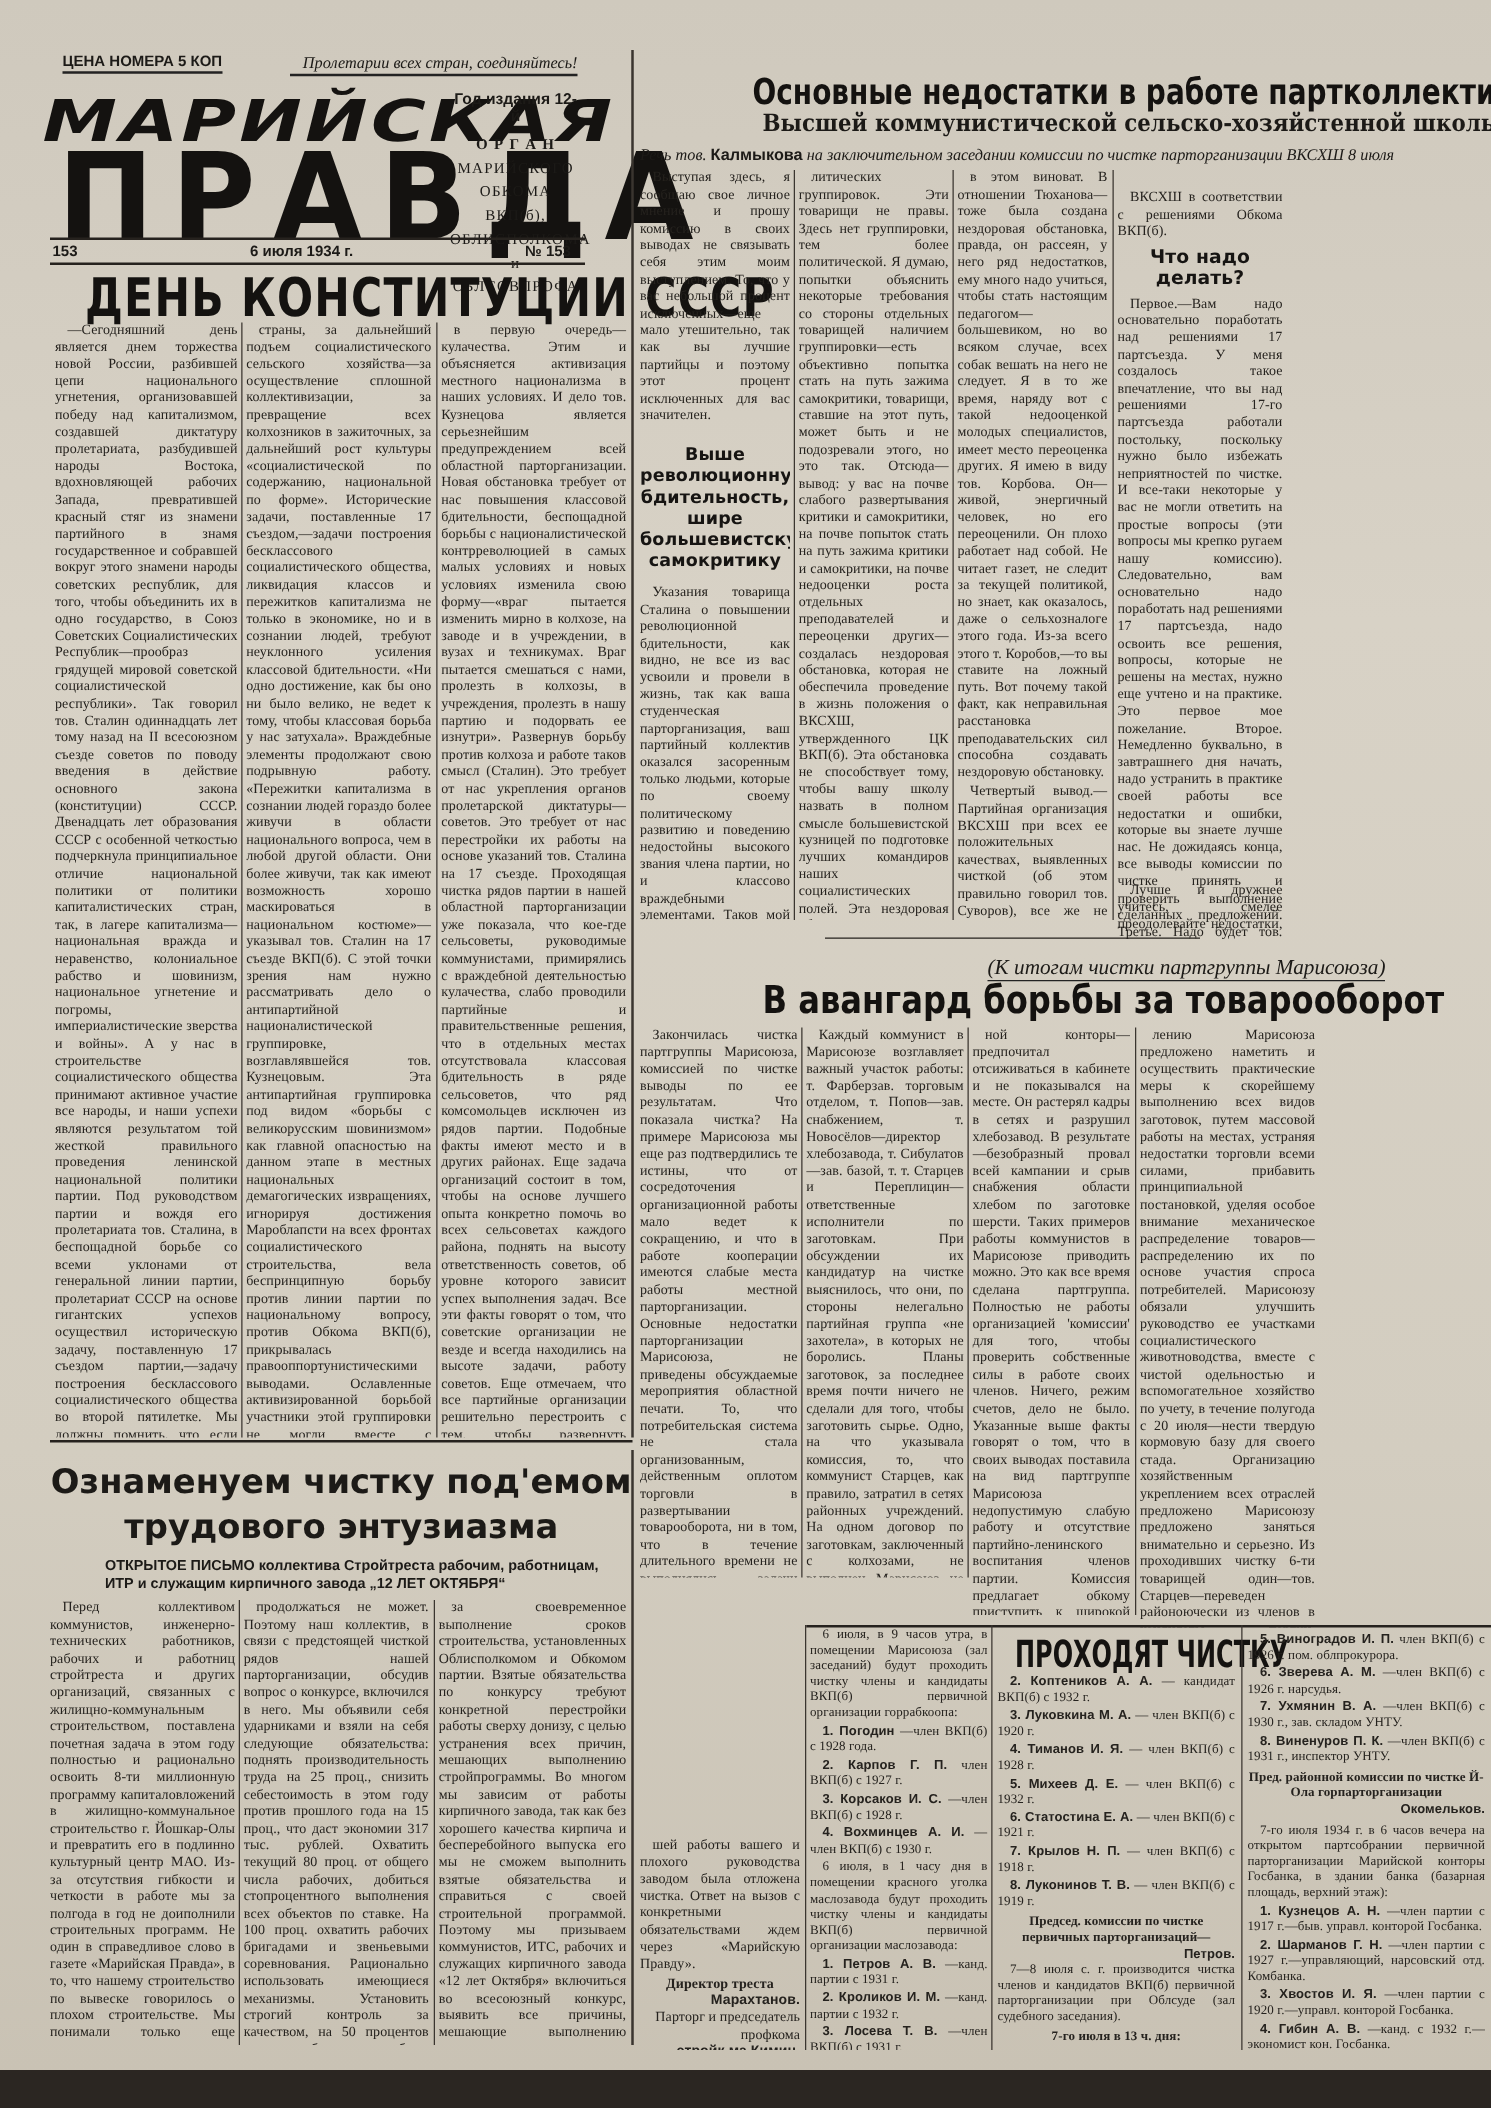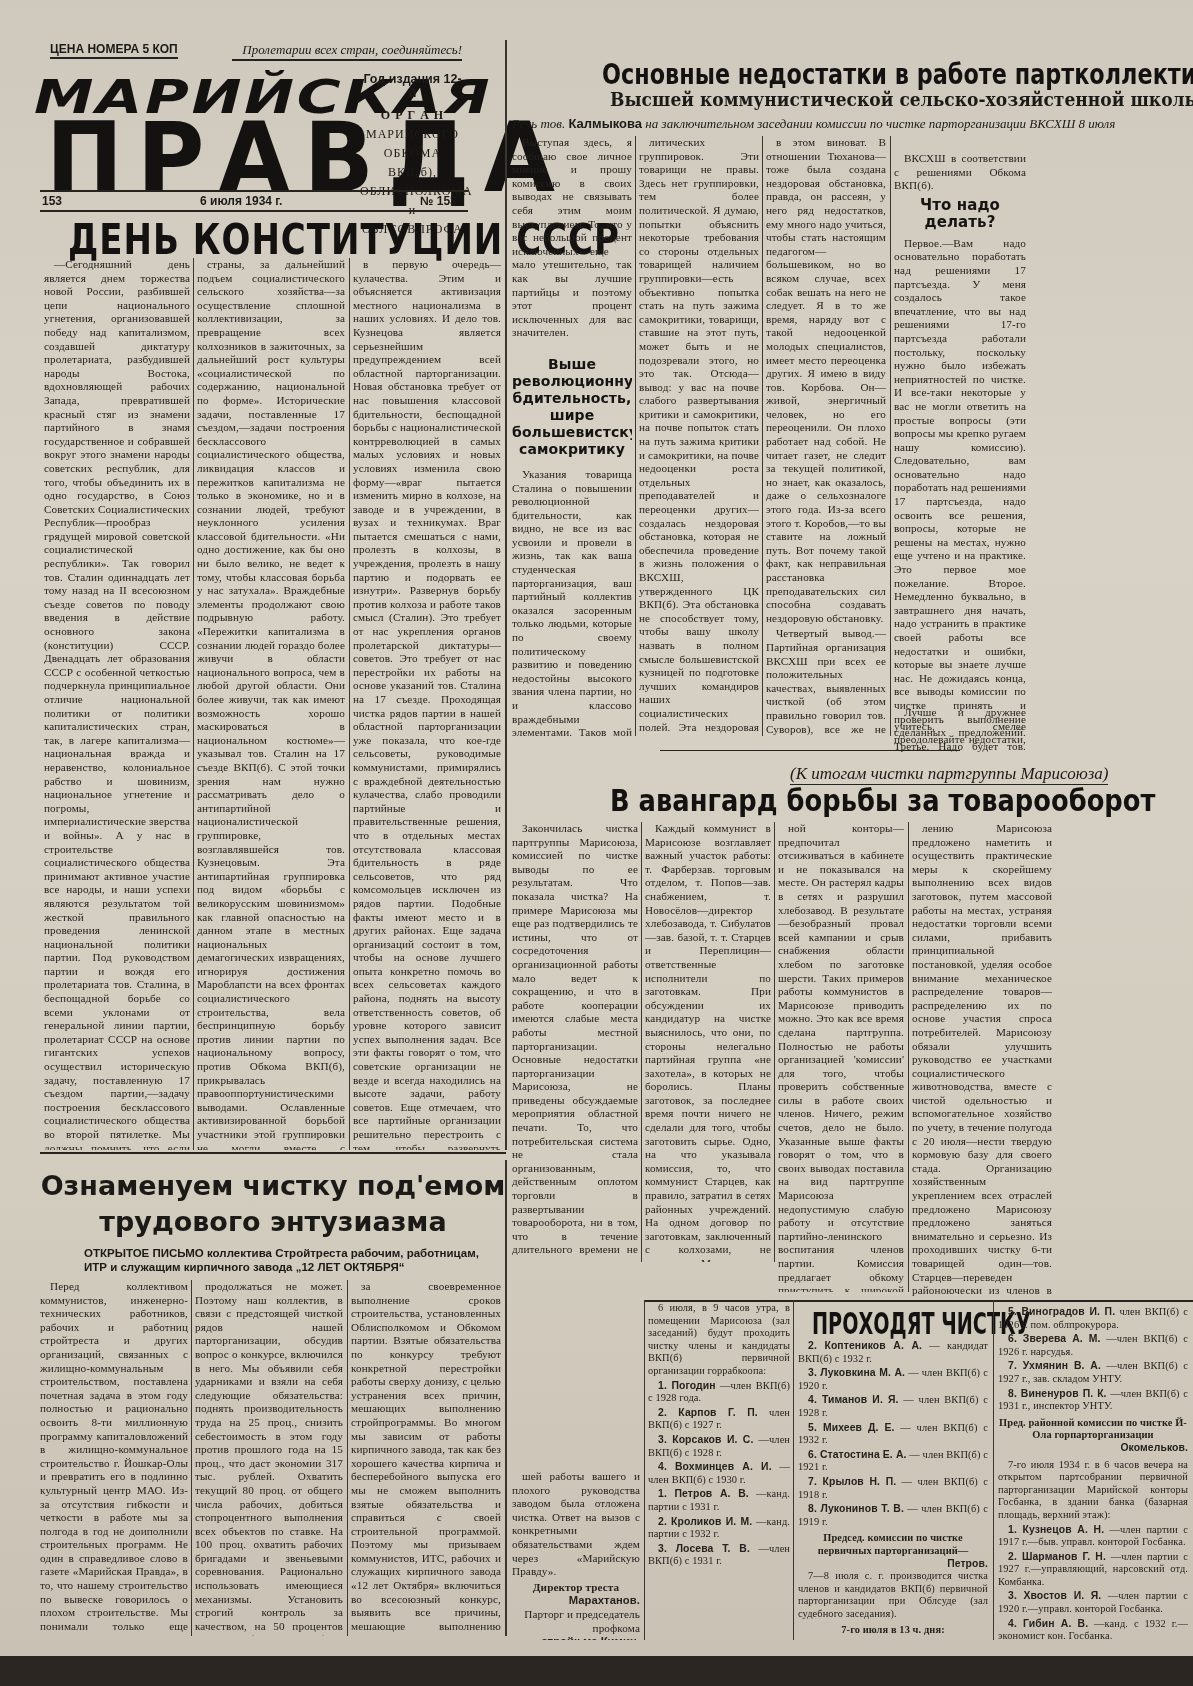--- a/index.html
+++ b/index.html
@@ -182,20 +182,21 @@
   <div class="hrule" style="left:645px;top:1300px;width:548px;"></div>
   <div class="vrule" style="left:644px;top:1300px;height:340px;"></div>
   <div class="abs col-text" style="left:648px;top:1302px;width:142px;height:338px;font-size:10.4px;line-height:12.6px;">
     <p>6 июля, в 9 часов утра, в помещении Марисоюза (зал заседаний) будут проходить чистку члены и кандидаты ВКП(б) первичной организации горрабкоопа:</p>
     <div id="sched-g1">
         <div class="list-item"><b>1. Погодин</b><span> —член ВКП(б) с 1928 года.</span></div>
         <div class="list-item"><b>2. Карпов Г. П.</b><span> член ВКП(б) с 1927 г.</span></div>
         <div class="list-item"><b>3. Корсаков И. С.</b><span> —член ВКП(б) с 1928 г.</span></div>
         <div class="list-item"><b>4. Вохминцев А. И.</b><span> —член ВКП(б) с 1930 г.</span></div>
       </div>
+    <p>6 июля, в 1 часу дня в помещении красного уголка маслозавода будут проходить чистку члены и кандидаты ВКП(б) первичной организации маслозавода:</p>
     <div id="sched-g2">
         <div class="list-item"><b>1. Петров А. В.</b><span> —канд. партии с 1931 г.</span></div>
         <div class="list-item"><b>2. Кроликов И. М.</b><span> —канд. партии с 1932 г.</span></div>
         <div class="list-item"><b>3. Лосева Т. В.</b><span> —член ВКП(б) с 1931 г.</span></div>
       </div>
 
   </div>
 
   <div class="vrule" style="left:793px;top:1300px;height:340px;"></div>
   <div class="abs" style="left:798px;top:1306px;width:190px;">
@@ -216,21 +217,21 @@
     <p>7—8 июля с. г. производится чистка членов и кандидатов ВКП(б) первичной парторганизации при Облсуде (зал судебного заседания).</p>
     <div class="center" style="margin:4px 0;">7-го июля в 13 ч. дня:</div>
 
   </div>
 
   <div class="vrule" style="left:993px;top:1300px;height:340px;"></div>
   <div class="abs col-text" style="left:998px;top:1306px;width:190px;height:334px;font-size:10.4px;line-height:12.6px;">
     <div id="far-g1">
         <div class="list-item"><b>5. Виноградов И. П.</b><span> член ВКП(б) с 1926 г. пом. облпрокурора.</span></div>
         <div class="list-item"><b>6. Зверева А. М.</b><span> —член ВКП(б) с 1926 г. нарсудья.</span></div>
-        <div class="list-item"><b>7. Ухмянин В. А.</b><span> —член ВКП(б) с 1927 г., зав. складом УНТУ.</span></div>
+        <div class="list-item"><b>7. Ухмянин В. А.</b><span> —член ВКП(б) с 1930 г., зав. складом УНТУ.</span></div>
         <div class="list-item"><b>8. Виненуров П. К.</b><span> —член ВКП(б) с 1931 г., инспектор УНТУ.</span></div>
       </div>
     <div class="center" style="margin-top:4px;">Пред. районной комиссии по чистке Й-Ола горпарторганизации</div>
     <div class="right" style="font-family:'Liberation Sans',sans-serif;font-weight:bold;">Окомельков.</div>
     <p style="margin-top:4px;">7-го июля 1934 г. в 6 часов вечера на открытом партсобрании первичной парторганизации Марийской конторы Госбанка, в здании банка (базарная площадь, верхний этаж):</p>
     <div id="far-g2">
         <div class="list-item"><b>1. Кузнецов А. Н.</b><span> —член партии с 1917 г.—быв. управл. конторой Госбанка.</span></div>
         <div class="list-item"><b>2. Шарманов Г. Н.</b><span> —член партии с 1927 г.—управляющий, нарсовский отд. Комбанка.</span></div>
         <div class="list-item"><b>3. Хвостов И. Я.</b><span> —член партии с 1920 г.—управл. конторой Госбанка.</span></div>
         <div class="list-item"><b>4. Гибин А. В.</b><span> —канд. с 1932 г.—экономист кон. Госбанка.</span></div>

